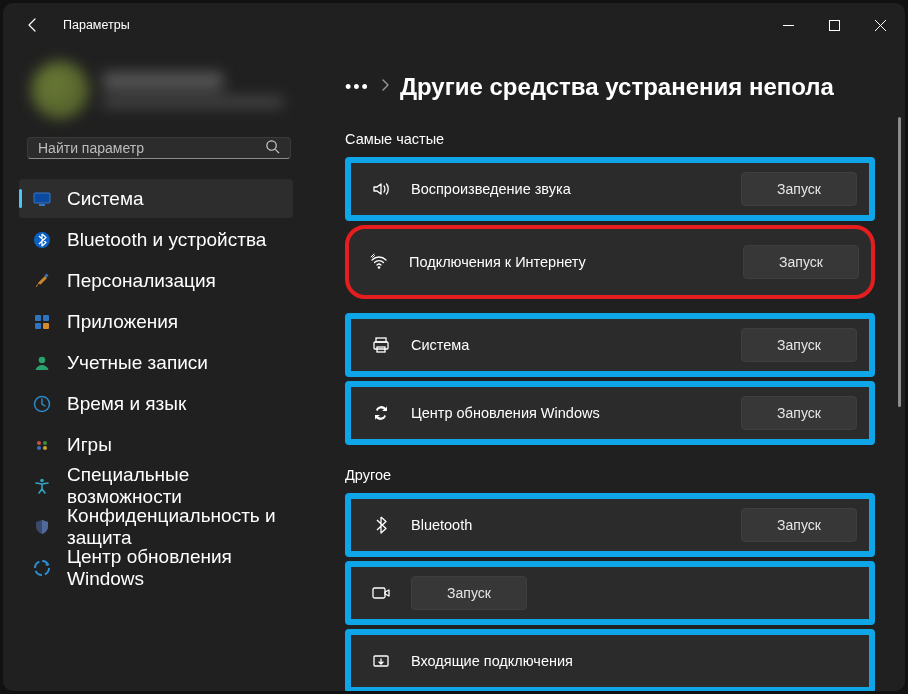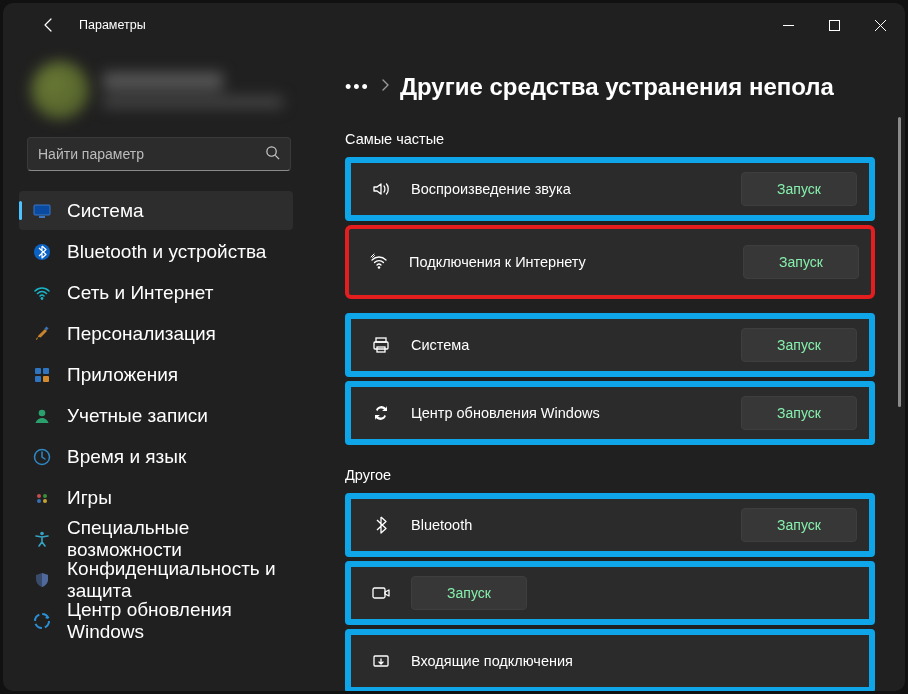--- a/index.html
+++ b/index.html
@@ -2,35 +2,35 @@
 <html><head>
 <meta charset="utf-8">
 <style>
   * { box-sizing: border-box; margin: 0; padding: 0; font-family: "Segoe UI", Arial, sans-serif; }
   body { background: #111; width: 908px; height: 694px; overflow: hidden; }
   .window {
     width: 902px; height: 688px; margin: 3px; background: #202020; border-radius: 10px;
     display: flex; flex-direction: column; color: #fff; overflow: hidden; position: relative;
   }
   .titlebar {
-    height: 44px; display: flex; align-items: center; padding: 0 2px 0 30px;
+    height: 44px; display: flex; align-items: center; padding: 0 2px 0 14px;
   }
   .titlebar .back { width: 32px; height: 32px; display:flex; align-items:center; justify-content:center; cursor:pointer;}
   .titlebar .title { font-size: 12.5px; margin-left: 14px; color:#fff;}
   .win-controls { margin-left:auto; display:flex; }
   .win-btn { width:46px; height:30px; display:flex; align-items:center; justify-content:center; cursor:pointer;}
   .win-btn svg { display:block; }
   .content { flex:1; display:flex; overflow:hidden; }
   .sidebar { width: 308px; padding: 0 6px 0 6px; display:flex; flex-direction:column; overflow:hidden;}
   .profile { display:flex; align-items:center; gap:14px; padding: 14px 12px 18px 22px; filter: blur(7px); }
   .avatar { width:58px; height:58px; border-radius:50%; background: radial-gradient(circle at 40% 40%, #6a7a35, #4a5728);}
   .pname { height:18px; width:120px; background:#555; border-radius:3px;}
   .pmail { height:12px; width:180px; background:#444; border-radius:3px; margin-top:6px;}
   .search {
-    margin: 0 14px 8px 18px; height:34px; background:#2c2c2c; border:1px solid #3a3a3a;
+    margin: 0 14px 8px 18px; height:22px; background:#2c2c2c; border:1px solid #3a3a3a;
     border-bottom:1px solid #8a8a8a; border-radius:4px; display:flex; align-items:center; padding:0 10px;
   }
   .search input {
     flex:1; background:transparent; border:none; outline:none; color:#ccc; font-size:14px;
   }
   .search input::placeholder { color:#bcbcbc; }
   .search .sicon { color:#ccc; }
   .navlist { margin-top:10px; overflow-y:auto; flex:1; padding-right:2px;}
   .nav-item {
     height:39px; margin:2px 10px 2px 10px; border-radius:4px; display:flex; align-items:center;
@@ -45,26 +45,26 @@
   .breadcrumb { display:flex; align-items:center; gap:10px; padding:26px 0 8px 34px; }
   .bc-dots { font-size:18px; letter-spacing:2px; color:#fff; cursor:pointer;}
   .bc-chev { color:#888; }
   .bc-title { font-size:24px; font-weight:600; white-space:nowrap; }
   .section-label { font-size:14.5px; font-weight:400; margin:22px 0 10px 34px; }
   .cards { display:flex; flex-direction:column; gap:4px; padding:0 30px 0 34px;}
   .card {
     background:#2b2b2b; border:6px solid #0ea5e9; border-radius:4px; height:64px;
     display:flex; align-items:center; padding:0 12px 0 18px; gap:18px;
   }
-  .card.highlight { border:4px solid #e41e1e; border-radius:6px; height:74px; }
+  .card.highlight { border:4px solid #e41e1e; border-radius:20px; height:74px; }
   .cicon { width:24px; display:flex; justify-content:center; color:#fff; flex:none;}
   .clabel { flex:1; font-size:14.5px; }
   .run-btn {
     width:116px; height:34px; background:#373737; border:1px solid #3e3e3e; border-radius:4px;
-    color:#86efac; font-size:14px; cursor:pointer; display:flex; align-items:center; justify-content:center;
+    color:#e5e5e5; font-size:14px; cursor:pointer; display:flex; align-items:center; justify-content:center;
   }
   .scrollbar { position:absolute; right:4px; top:70px; bottom:10px; width:3px; background:transparent;}
   .scrollbar .thumb { position:absolute; top:0; width:3px; height:290px; background:#8b8b8b; border-radius:2px;}
   
   .navlist::-webkit-scrollbar { width:3px;}
   .navlist::-webkit-scrollbar-thumb { background:#8b8b8b; border-radius:2px;}
 </style>
 </head>
 <body>
 
@@ -129,29 +129,20 @@
               <svg width="18" height="18" viewBox="0 0 18 18">
                 <circle cx="9" cy="9" r="8" fill="#0a62c4"></circle>
                 <path d="M9 3v12l4-3.5L6 5m0 8l7-6.5L9 3" stroke="#fff" stroke-width="1.2" fill="none" stroke-linejoin="round"></path>
               </svg>
             </span>
             <span>Bluetooth и устройства</span>
           </div>
           <div class="nav-item">
             <span class="nicon">
               <svg width="18" height="18" viewBox="0 0 18 18">
-                <path d="M2 7c4-4 10-4 14 0M4.5 9.5c2.7-2.6 6.3-2.6 9 0M7 12c1.2-1.2 2.8-1.2 4 0" stroke="#19b3c8" stroke-width="1.6" fill="none" stroke-linecap="round"></path>
-                <circle cx="9" cy="14.5" r="1.4" fill="#19b3c8"></circle>
-              </svg>
-            </span>
-            <span>Сеть и Интернет</span>
-          </div>
-          <div class="nav-item">
-            <span class="nicon">
-              <svg width="18" height="18" viewBox="0 0 18 18">
                 <path d="M3 15c0-2 1.5-3 3-3 .6 0 1.2.2 1.7.6L14 6l-2-2-6.4 6.3C5.2 10.8 5 11.4 5 12c0 1.5-1 3-2 3z" fill="#c9852e"></path>
                 <rect x="12" y="2" width="3" height="3" transform="rotate(45 13.5 3.5)" fill="#3473b8"></rect>
               </svg>
             </span>
             <span>Персонализация</span>
           </div>
           <div class="nav-item">
             <span class="nicon">
               <svg width="18" height="18" viewBox="0 0 18 18">
                 <rect x="2" y="2" width="6" height="6" rx="1" fill="#2f74c0"></rect>

